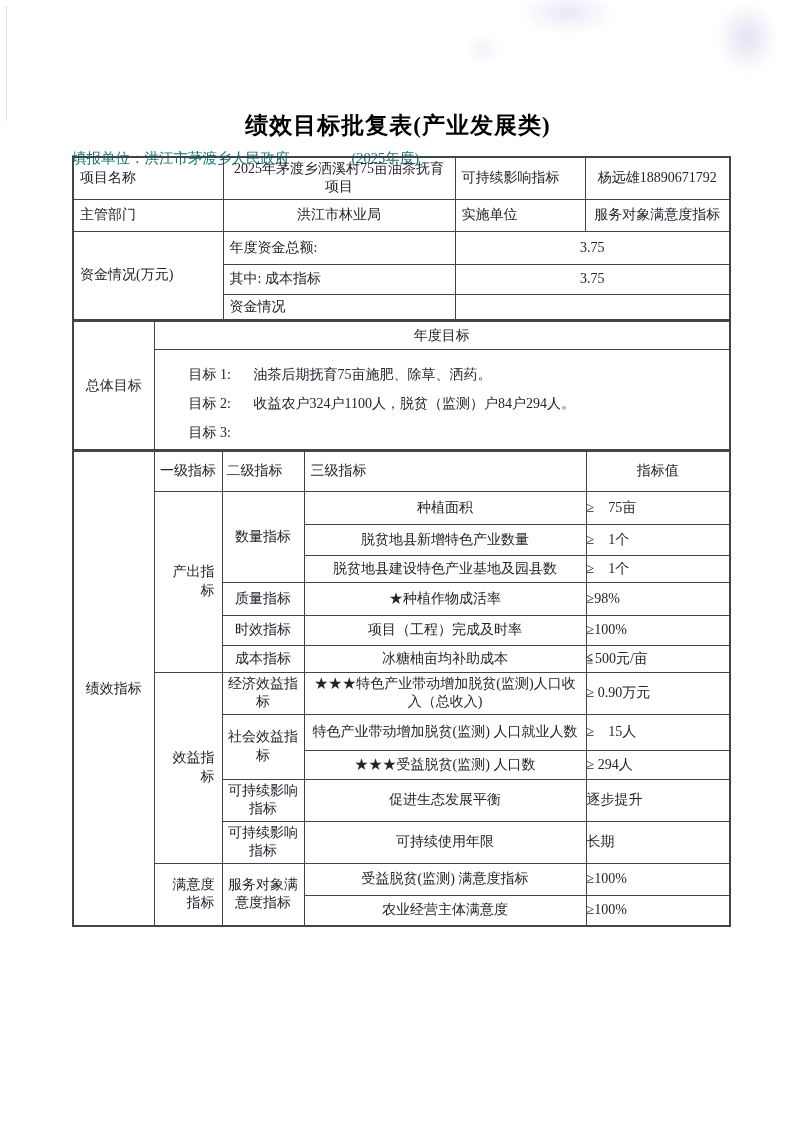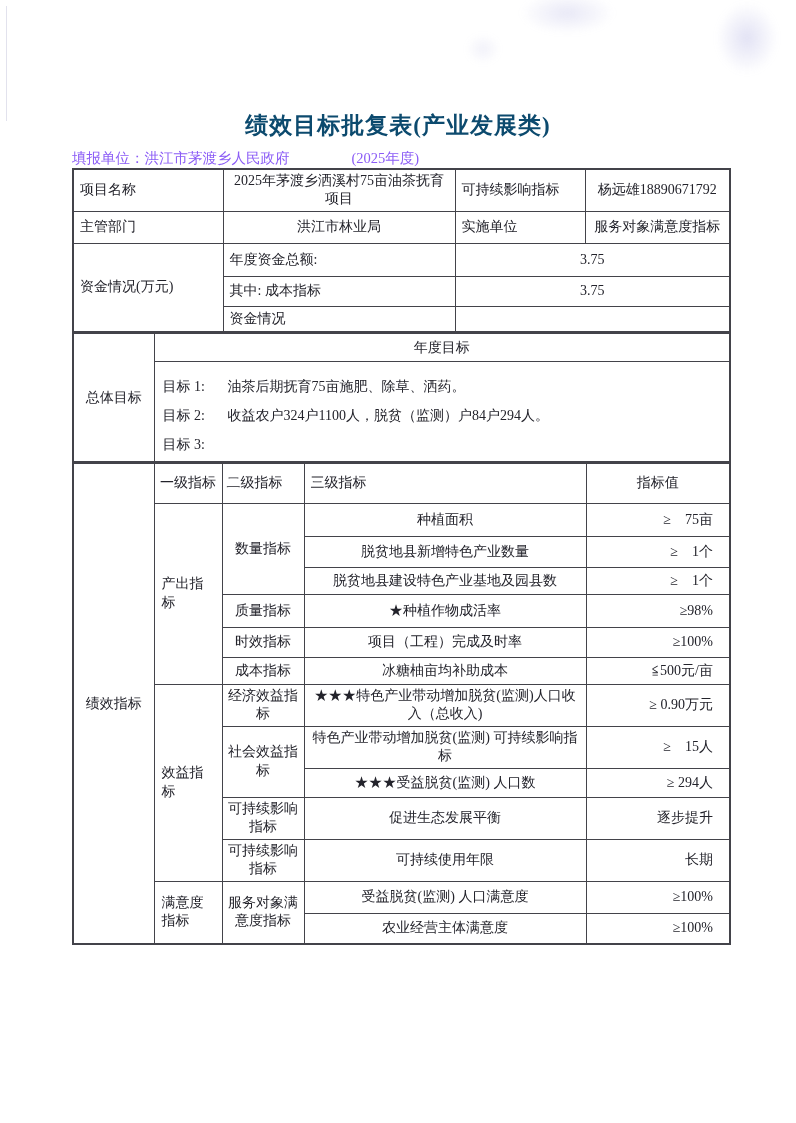--- a/index.html
+++ b/index.html
@@ -9,43 +9,43 @@
     font-family:"Liberation Serif","DejaVu Serif",serif;
   }
   .scan-edge{position:absolute;left:6px;top:6px;width:1px;height:115px;background:rgba(160,160,195,.3);}
   .smudge{position:absolute;border-radius:50%;filter:blur(3px);pointer-events:none;}
   .smudge.s1{left:520px;top:-8px;width:95px;height:42px;background:radial-gradient(ellipse,rgba(150,150,215,.22),transparent 70%);}
   .smudge.s2{left:716px;top:2px;width:62px;height:72px;background:radial-gradient(ellipse,rgba(150,150,215,.28),transparent 70%);}
   .smudge.s3{left:466px;top:34px;width:34px;height:30px;background:radial-gradient(ellipse,rgba(160,160,215,.15),transparent 70%);}
 
   .doc-title{
     position:absolute;top:110px;left:0;width:100%;text-align:center;
-    font-size:23px;font-weight:700;letter-spacing:1px;color:#0c4a6e;
+    font-size:23px;font-weight:700;letter-spacing:1px;color:#000000;
   }
-  .subline{position:absolute;top:149px;left:72px;font-size:14.5px;color:#8b5cf6;white-space:nowrap;}
+  .subline{position:absolute;top:149px;left:72px;font-size:14.5px;color:#0f766e;white-space:nowrap;}
   .subline .year{margin-left:62px;}
 
-  .formwrap{position:absolute;left:72px;top:168px;width:657px;}
+  .formwrap{position:absolute;left:72px;top:156px;width:657px;}
   table{border-collapse:collapse;table-layout:fixed;width:657px;}
   td{
     border:1px solid #43434a;font-size:14px;line-height:1.32;
     padding:2px 6px;vertical-align:middle;color:#23232b;
     word-break:break-all;
   }
   .tA{border:2px solid #43434a;}
   .tB,.tC{border:2px solid #43434a;border-top:none;}
   .c{text-align:center;}
   .l{text-align:left;}
-  .l1cell{text-align:left;padding:2px 7px;font-family:Liberation Serif, serif;}
+  .l1cell{text-align:right;padding:2px 7px;font-family:Liberation Serif, serif;}
   .l2cell{text-align:center;padding:2px 5px;}
   .l3cell{text-align:center;padding:2px 6px;}
-  .vcell{text-align:right;padding:2px 16px;}
+  .vcell{text-align:left;padding:2px 0;}
   .goal-cell{vertical-align:top;padding:10px 6px 2px 8px;}
   .goal-line{display:flex;gap:13px;min-height:29px;align-items:center;}
-  .goal-label{flex:0 0 52px;white-space:nowrap;}
+  .goal-label{flex:0 0 52px;white-space:nowrap;margin-left:26px;}
   .goal-text{flex:1;}
 </style>
 </head>
 <body>
 
 <div class="scan-edge"></div>
 <div class="smudge s1"></div>
 <div class="smudge s2"></div>
 <div class="smudge s3"></div>
 
@@ -168,41 +168,41 @@
       <td class="vcell">≦500元/亩</td>
     </tr>
     <tr style="height:32px">
       <td class="l1cell" rowspan="5">效益指标</td>
       <td class="l2cell">经济效益指标</td>
       <td class="l3cell">★★★特色产业带动增加脱贫(监测)人口收入（总收入)</td>
       <td class="vcell">≥ 0.90万元</td>
     </tr>
     <tr style="height:36px">
       <td class="l2cell" rowspan="2">社会效益指标</td>
-      <td class="l3cell">特色产业带动增加脱贫(监测) 可持续影响指标</td>
+      <td class="l3cell">特色产业带动增加脱贫(监测) 人口就业人数</td>
       <td class="vcell">≥　15人</td>
     </tr>
     <tr style="height:29px">
       <td class="l3cell">★★★受益脱贫(监测) 人口数</td>
       <td class="vcell">≥ 294人</td>
     </tr>
     <tr style="height:30px">
       <td class="l2cell">可持续影响指标</td>
       <td class="l3cell">促进生态发展平衡</td>
       <td class="vcell">逐步提升</td>
     </tr>
     <tr style="height:38px">
       <td class="l2cell">可持续影响指标</td>
       <td class="l3cell">可持续使用年限</td>
       <td class="vcell">长期</td>
     </tr>
     <tr style="height:32px">
       <td class="l1cell" rowspan="2">满意度指标</td>
       <td class="l2cell" rowspan="2">服务对象满意度指标</td>
-      <td class="l3cell">受益脱贫(监测) 人口满意度</td>
+      <td class="l3cell">受益脱贫(监测) 满意度指标</td>
       <td class="vcell">≥100%</td>
     </tr>
     <tr style="height:31px">
       <td class="l3cell">农业经营主体满意度</td>
       <td class="vcell">≥100%</td>
     </tr>
   </tbody>
     </table>
 
 </div>

